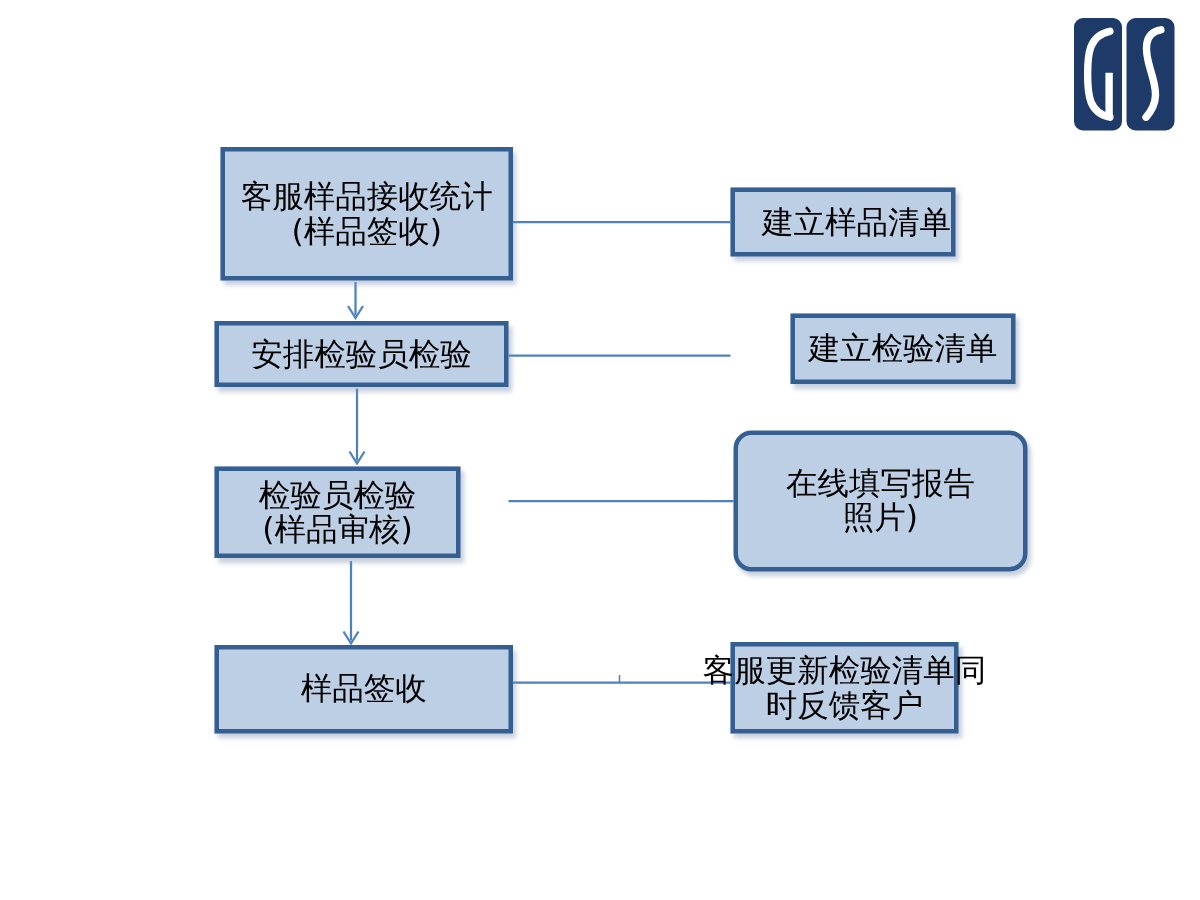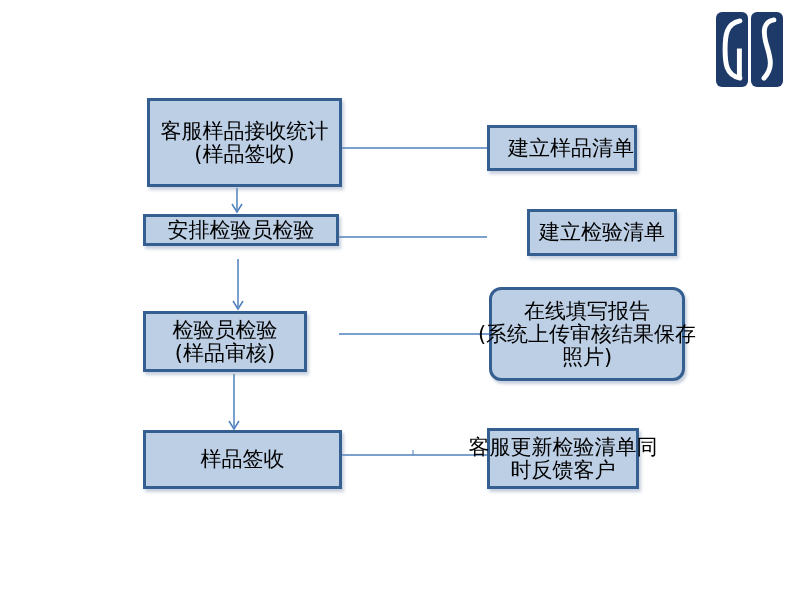--- a/index.html
+++ b/index.html
@@ -22,21 +22,21 @@
     justify-content: center;
     align-items: center;
     text-align: center;
     color: #000000;
     font-size: 21px;
     line-height: 23px;
   }
   .flow-box .line { display: block; white-space: nowrap; }
   
   .box-l1 { left: 147px; top:  98px; width: 195px; height: 89px; }
-  .box-l2 { left: 143px; top: 214px; width: 196px; height: 32px; }
+  .box-l2 { left: 143px; top: 214px; width: 196px; height: 44px; }
   .box-l3 { left: 143px; top: 311px; width: 164px; height: 61px; }
   .box-l4 { left: 143px; top: 430px; width: 199px; height: 59px; }
   
   .box-r1 { left: 487px; top: 125px; width: 150px; height: 46px; align-items: flex-end; }
   .box-r2 { left: 487px; top: 209px; width: 150px; height: 47px; margin-left: 40px; }
   .box-r3 { left: 489px; top: 287px; width: 196px; height: 94px; border-radius: 12px; }
   .box-r4 { left: 487px; top: 428px; width: 152px; height: 61px; }
 
   .connector-layer {
     position: absolute;
@@ -105,21 +105,20 @@
   </div>
 
   <div class="flow-box box-r1">
     <span class="line">建立样品清单</span>
   </div>
   <div class="flow-box box-r2">
     <span class="line">建立检验清单</span>
   </div>
   <div class="flow-box box-r3">
     <span class="line">在线填写报告</span>
-    <span class="line">(系统上传审核结果保存</span>
     <span class="line">照片)</span>
   </div>
   <div class="flow-box box-r4">
     <span class="line">客服更新检验清单同</span>
     <span class="line">时反馈客户</span>
   </div>
 
   <div class="logo">
     <div class="logo-tile">
       <svg width="32" height="75" viewBox="0 0 32 76" xmlns="http://www.w3.org/2000/svg">

